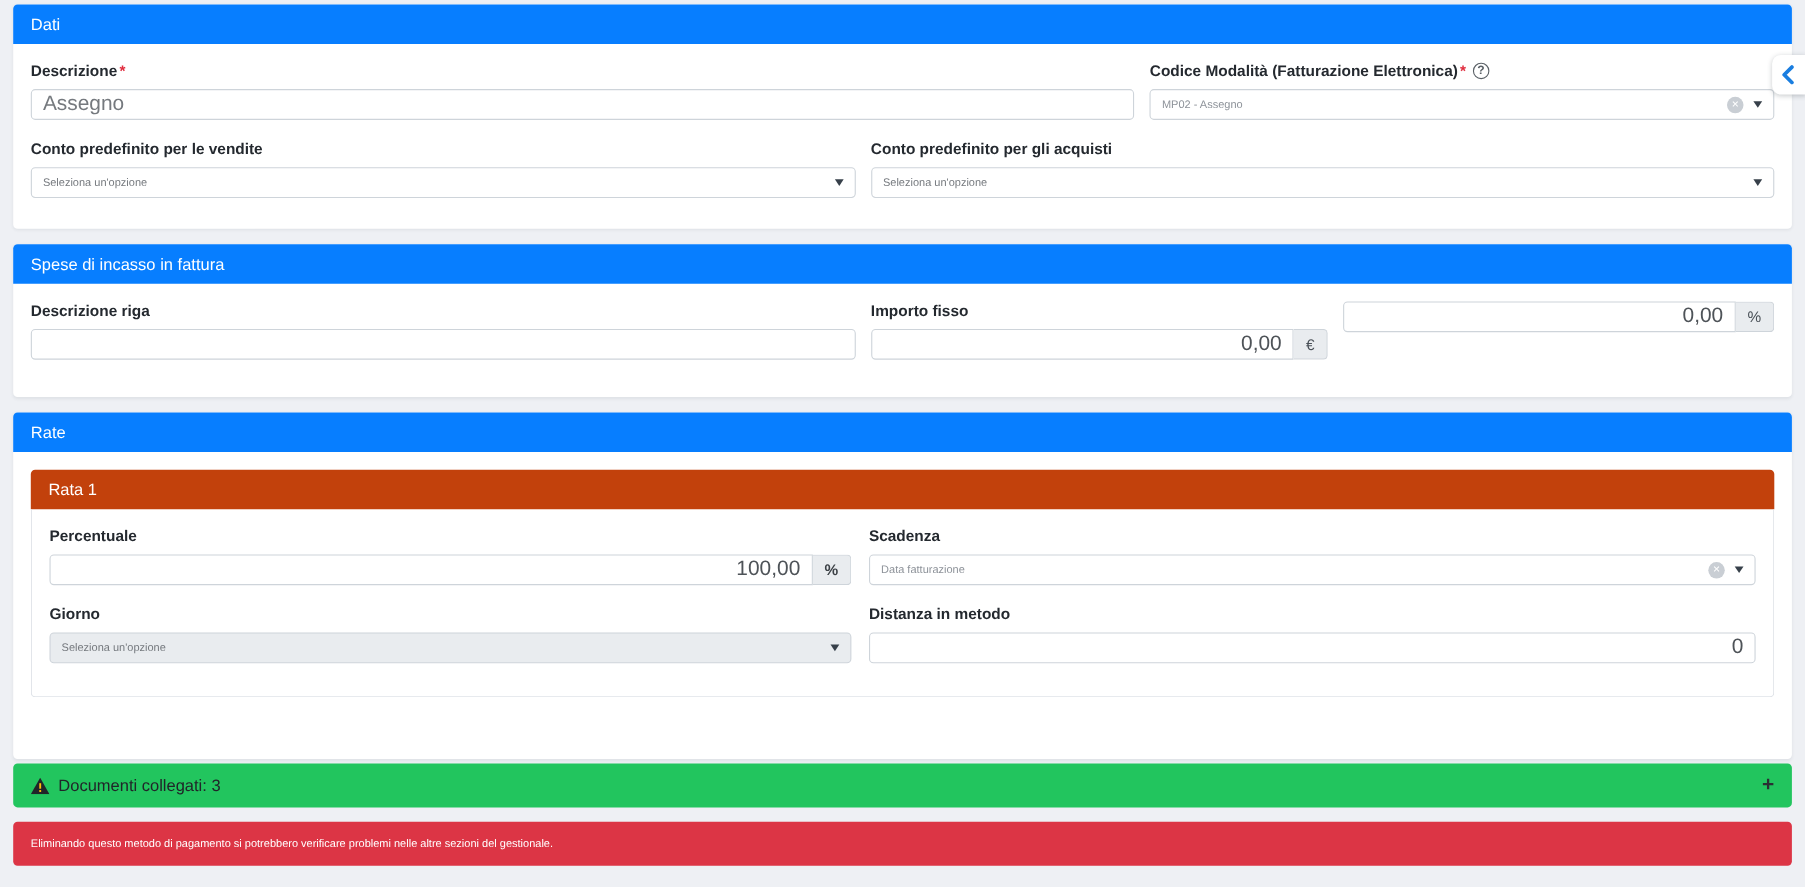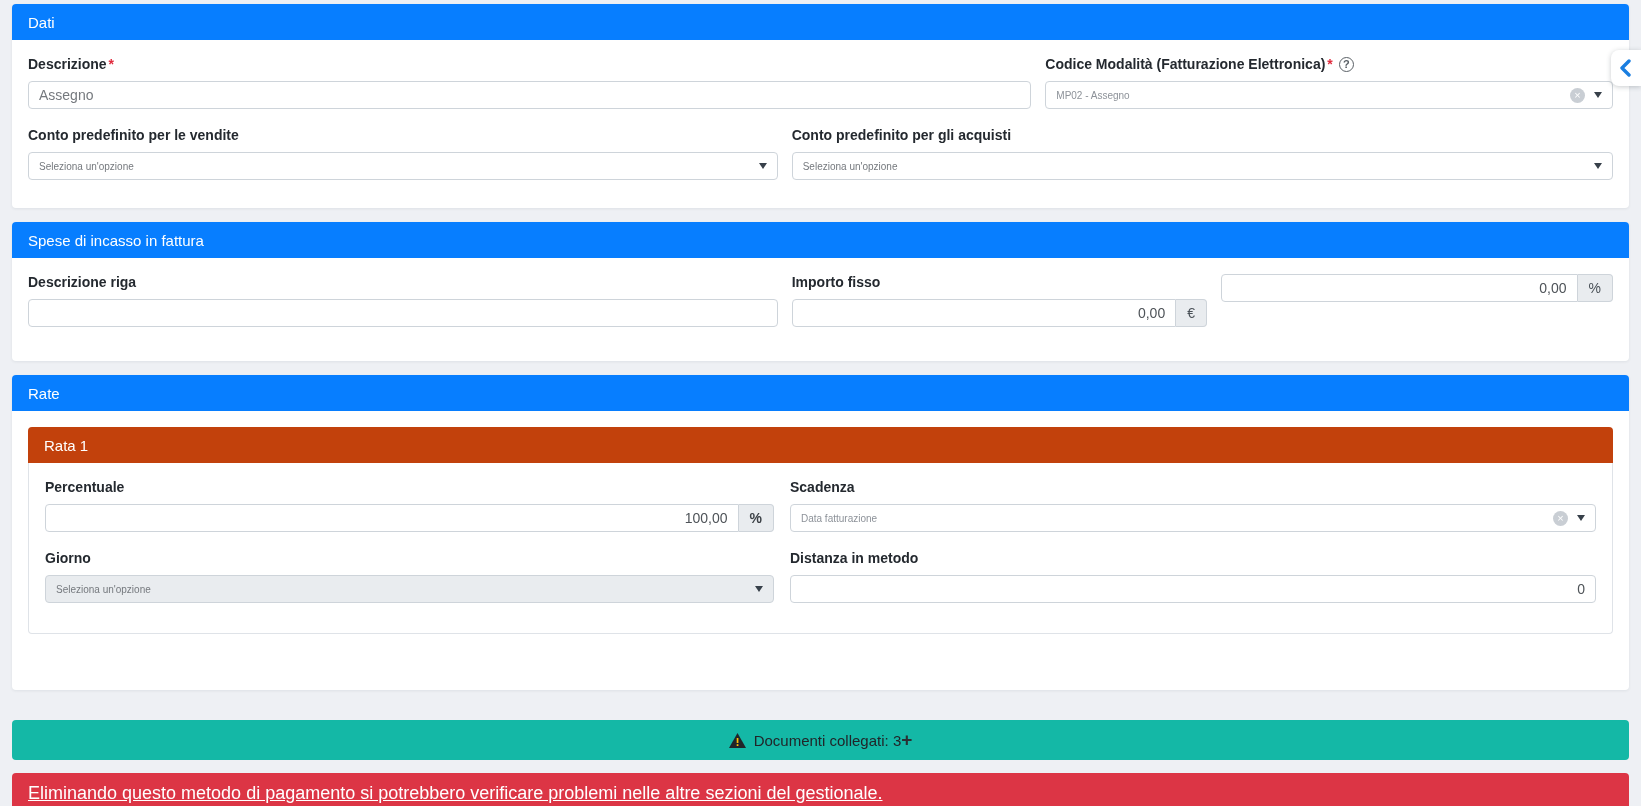--- a/index.html
+++ b/index.html
@@ -38,21 +38,21 @@
   .req { color:#e02b3d; margin-left:2px; }
   .help-icon {
     display:inline-flex; align-items:center; justify-content:center;
     width:15px; height:15px; border-radius:50%;
     border:1.5px solid #5a6066; color:#5a6066;
     font-size:11px; font-weight:700; margin-left:6px;
   }
 
   .input {
     height:28px; border:1px solid #ced4da; border-radius:4px;
-    padding:0 10px; font-size:14px; color:#75797e; width:100%;
+    padding:0 10px; font-size:19px; color:#75797e; width:100%;
     font-family:inherit; background:#fff; outline:none;
   }
   .input.num { text-align:right; color:#4e5358; }
 
   .igroup { display:flex; width:100%; }
   .igroup .input { border-radius:4px 0 0 4px; flex:1; }
   .addon {
     display:flex; align-items:center; padding:0 11px;
     border:1px solid #ced4da; border-left:none;
     background:#e9ecef; color:#495057; font-size:14px;
@@ -90,27 +90,27 @@
   .rata-body {
     border:1px solid #dfe3e8; border-top:none;
     border-radius:0 0 4px 4px; padding:16px 16px 30px;
   }
   .rata-body .row { gap:16px; }
   .rata-body .col-half { flex:0 0 47%; }
 
   
   .bar { border-radius:4px; display:flex; align-items:center; padding:0 16px; }
   .bar.warning {
-    margin-top:30px; height:40px; background:#14b8a6; color:#212529;
-    justify-content:center; font-size:15px; cursor:pointer;
+    margin-top:4px; height:40px; background:#22c55e; color:#212529;
+    justify-content:space-between; font-size:15px; cursor:pointer;
   }
   .warn-left { display:flex; align-items:center; gap:8px; }
   .plus { font-size:19px; font-weight:700; color:#2b2f33; cursor:pointer; }
   .bar.danger {
-    margin-top:13px; height:40px; background:#dc3545; color:#fff; font-size:18px;text-decoration:underline;
+    margin-top:13px; height:40px; background:#dc3545; color:#fff; font-size:10px;
   }
 
   
   .collapse-tab {
     position:absolute; right:0; top:50px; width:30px; height:36px;
     background:#fff; border-radius:8px 0 0 8px;
     box-shadow:0 1px 5px rgba(40,50,60,.25);
     display:flex; align-items:center; padding-left:8px; cursor:pointer;
   }
 </style>

